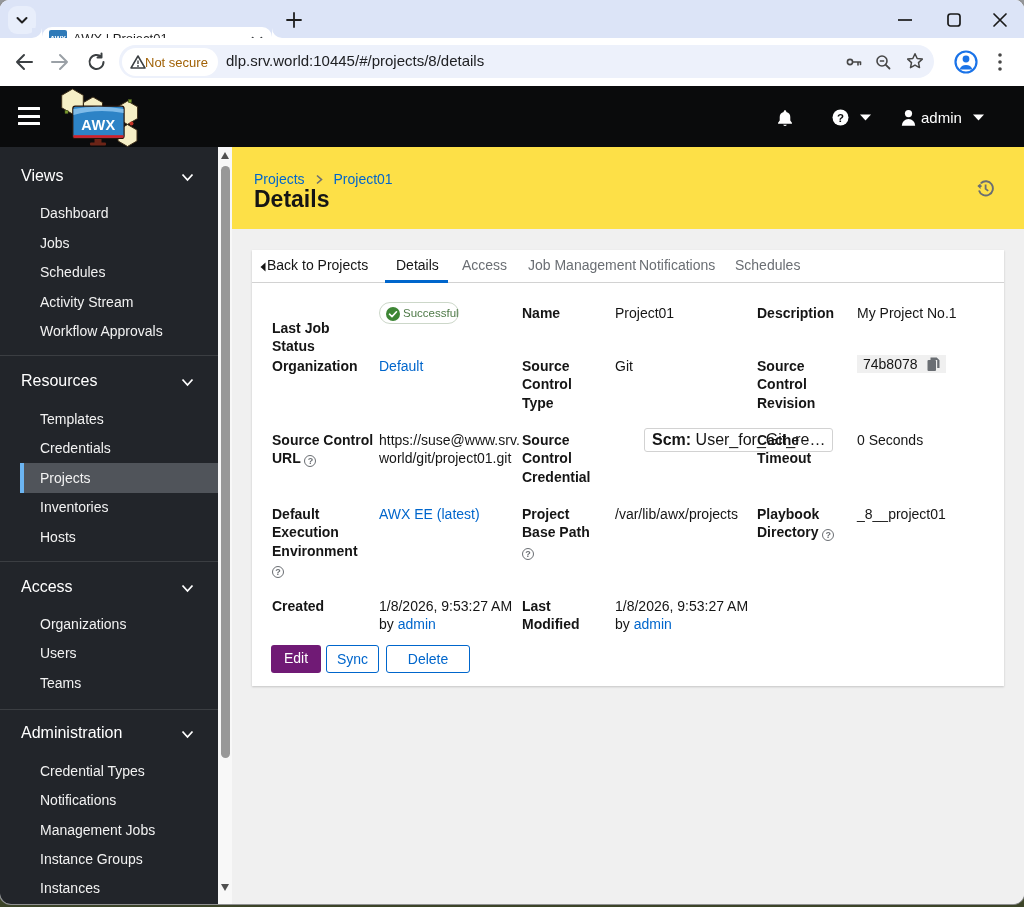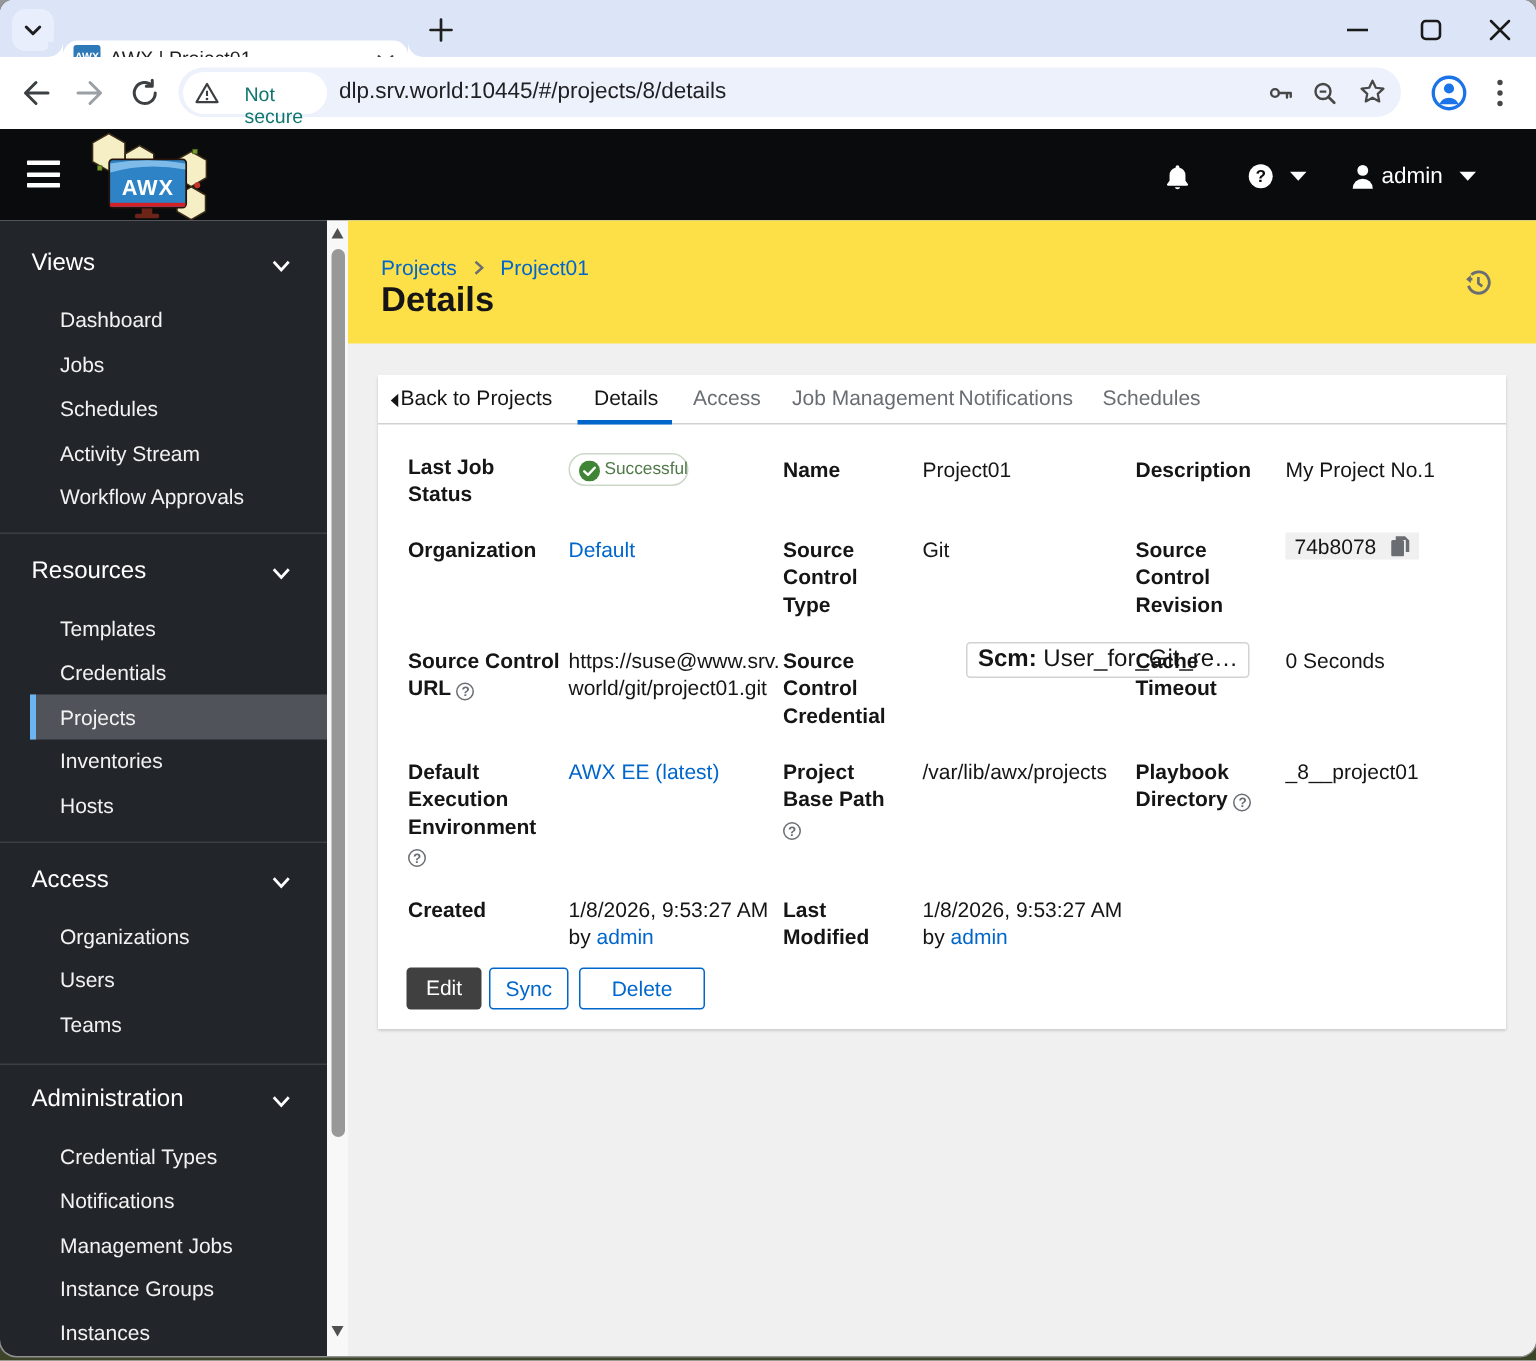--- a/index.html
+++ b/index.html
@@ -17,21 +17,21 @@
 #newtab { position:absolute; left:283px; top:9px; width:22px; height:22px; }
 .fl { position:absolute; top:28px; width:10px; height:10px; background:#fff; overflow:hidden; }
 .fl::after { content:''; position:absolute; left:0; top:-10px; width:20px; height:20px; border-radius:50%; background:#dce4f7; }
 .fl.l::after { left:-10px; }
 
 .wctl { position:absolute; top:0; height:38px; }
 
 #toolbar { position:absolute; left:0; top:38px; width:1024px; height:48px; background:#fff; border-radius:8px 8px 0 0; }
 #omnibox { position:absolute; left:119px; top:7px; width:815px; height:33px; border-radius:17px; background:#edf1fb; }
 #nschip { position:absolute; left:3px; top:2.5px; width:96px; height:28px; border-radius:14px; background:#fff; }
-#nschip .t { position:absolute; left:41px; top:7px; font-size:13px; color:#0f766e; letter-spacing:0; }
+#nschip .t { position:absolute; left:23px; top:7px; font-size:13px; color:#a16207; letter-spacing:0; }
 #url { position:absolute; left:107px; top:7px; font-size:15px; color:#202124; }
 
 #masthead { position:absolute; left:0; top:86px; width:1024px; height:61px; background:#0a0b0c; }
 #burger { position:absolute; left:18px; top:21px; width:22px; height:18px; z-index:5;}
 #burger div { height:3px; background:#fff; margin-bottom:4.5px; border-radius:0.5px; }
 #mh-admin { position:absolute; left:921px; top:109px; color:#fff; font-size:15px; }
 
 #sidebar { position:absolute; left:0; top:147px; width:218px; height:758px; background:#22252a; }
 .nav-h { position:absolute; left:21px; color:#fff; font-size:16px; }
 .nav-i { position:absolute; left:40px; color:#f2f2f2; font-size:14px; }
@@ -262,21 +262,21 @@
           </svg>
         <div class="ctab dark" style="left:15px">Back to Projects</div>
         <div class="ctab dark" style="left:144px">Details</div>
         <div class="ctab" style="left:210px">Access</div>
         <div class="ctab" style="left:276px">Job Management</div>
         <div class="ctab" style="left:387px">Notifications</div>
         <div class="ctab" style="left:483px">Schedules</div>
         <div id="tabul"></div>
       </div>
 
-      <div class="lbl" style="left:20px;top:52px">Last Job<br>Status</div>
+      <div class="lbl" style="left:20px;top:69px">Last Job<br>Status</div>
       <div class="val" style="left:127px;top:52px; width:80px; height:22px; border:1px solid #ccd7c9; border-radius:11px; font-size:11.5px; color:#4f7a48; padding-left:23px; line-height:21px;">Successful
         <svg style="position:absolute;left:6px;top:4px" width="14" height="14" viewBox="0 0 14 14">
             <circle cx="7" cy="7" r="7" fill="#3e8635"></circle>
             <path d="M3.5 7.2 L6 9.6 L10.5 4.8" stroke="#fff" stroke-width="1.6" fill="none" stroke-linecap="round" stroke-linejoin="round"></path>
           </svg>
       </div>
       <div class="lbl" style="left:270px;top:54px">Name</div>
       <div class="val" style="left:363px;top:54px">Project01</div>
       <div class="lbl" style="left:505px;top:54px">Description</div>
       <div class="val" style="left:605px;top:54px">My Project No.1</div>
@@ -305,18 +305,18 @@
       <div class="lbl" style="left:270px;top:255px">Project<br>Base Path<br><span class="qm">?</span></div>
       <div class="val" style="left:363px;top:255px">/var/lib/awx/projects</div>
       <div class="lbl" style="left:505px;top:255px">Playbook<br>Directory <span class="qm">?</span></div>
       <div class="val" style="left:605px;top:255px">_8__project01</div>
 
       <div class="lbl" style="left:20px;top:347px">Created</div>
       <div class="val" style="left:127px;top:347px">1/8/2026, 9:53:27 AM<br>by <a href="#">admin</a></div>
       <div class="lbl" style="left:270px;top:347px">Last<br>Modified</div>
       <div class="val" style="left:363px;top:347px">1/8/2026, 9:53:27 AM<br>by <a href="#">admin</a></div>
 
-      <div class="btn" style="left:19px; width:50px; background:#404040; color:#fff;">Edit</div>
+      <div class="btn" style="left:19px; width:50px; background:#701a75; color:#fff;">Edit</div>
       <div class="btn" style="left:74px; width:53px; border:1px solid #0066cc; color:#0066cc; background:#fff;">Sync</div>
       <div class="btn" style="left:134px; width:84px; border:1px solid #0066cc; color:#0066cc; background:#fff;">Delete</div>
     </div>
   </div>
 </div>
 
 </body></html>

